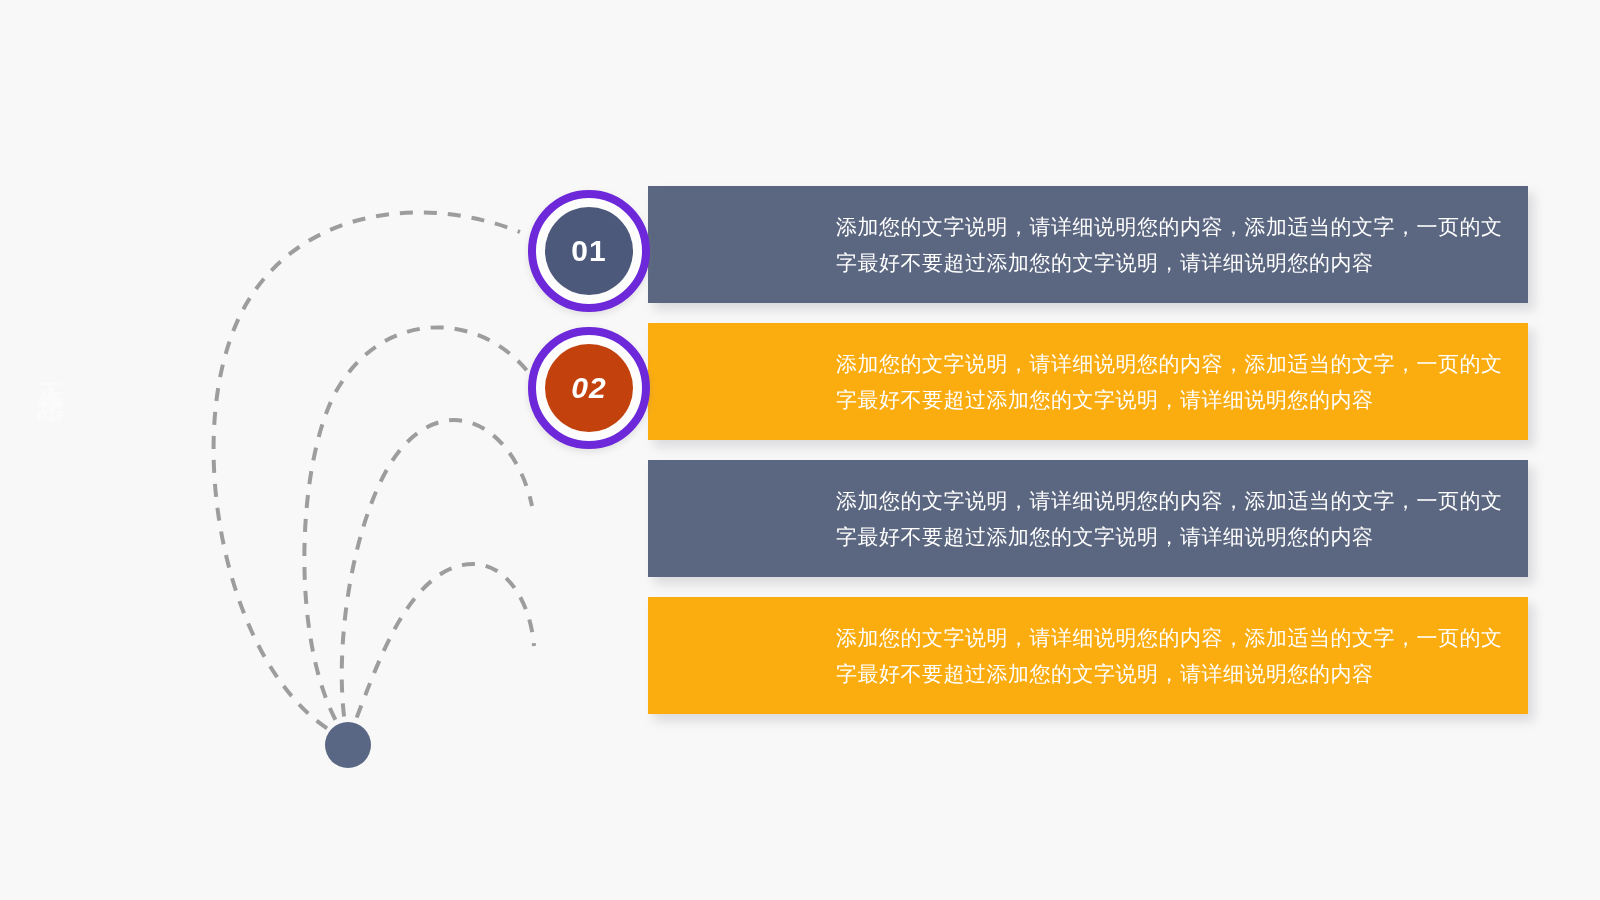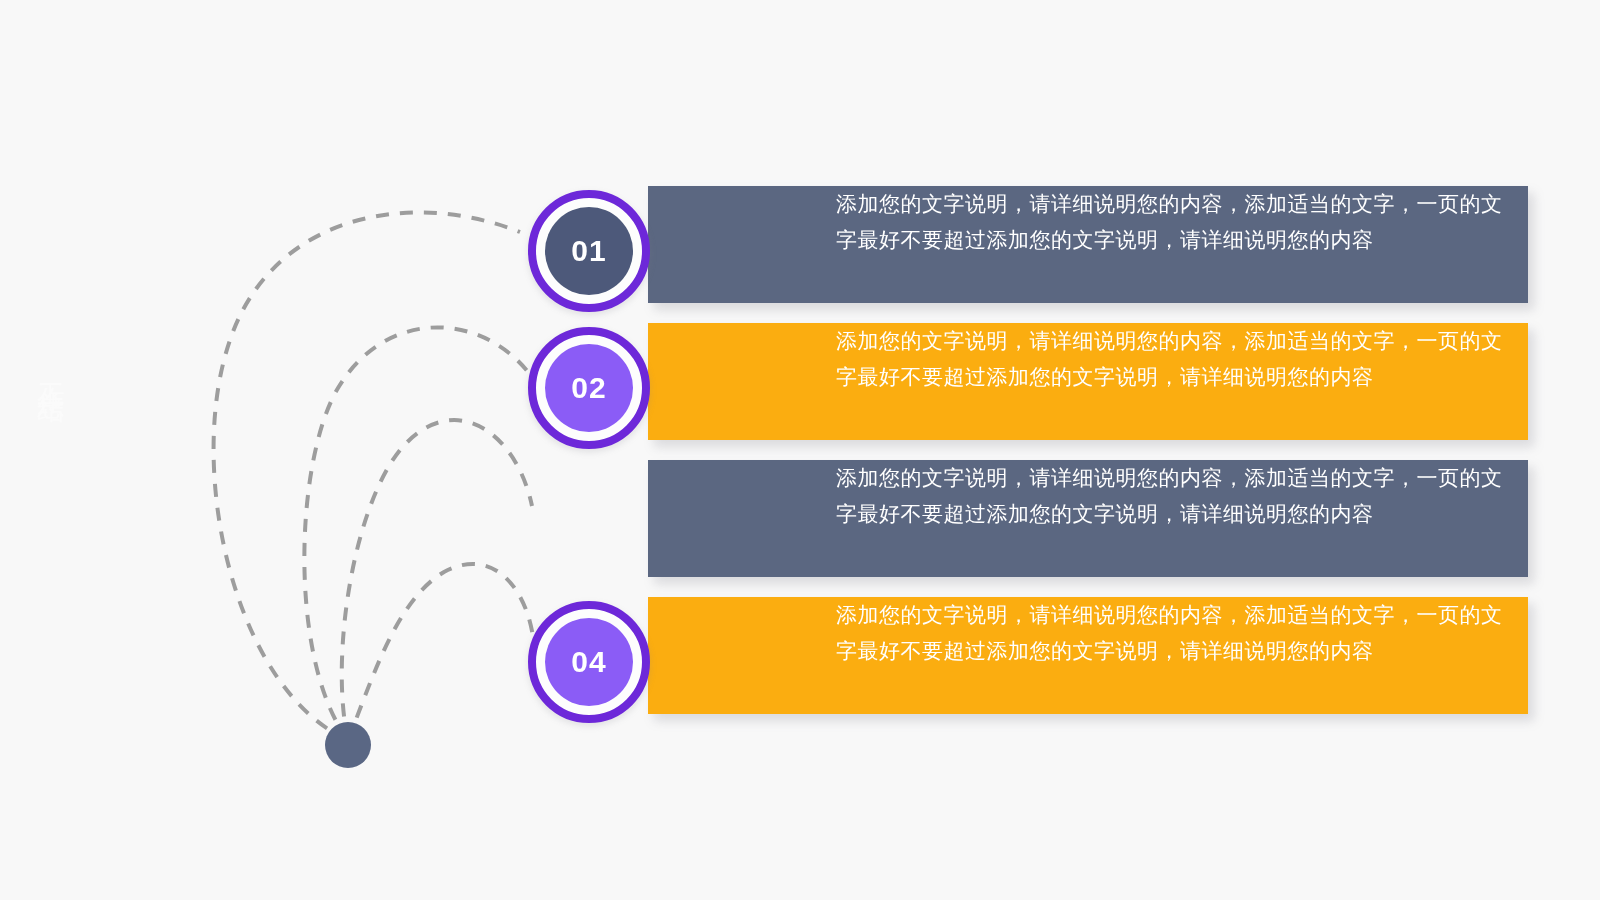--- a/index.html
+++ b/index.html
@@ -81,20 +81,21 @@
   .bar {
     position: absolute;
     left: 128px;
     top: 4px;
     width: 880px;
     height: 117px;
     box-sizing: border-box;
     padding: 0 34px 0 188px;
     display: flex;
     flex-direction: column;
+    justify-content: center;
     box-shadow: 6px 7px 10px rgba(120,120,130,0.22);
   }
   .bar.dark   { background: #5b6781; }
   .bar.orange { background: #fbad10; }
 
   .bar-line {
     color: #ffffff;
     font-size: 21px;
     line-height: 36px;
     letter-spacing: 0.5px;
@@ -121,21 +122,21 @@
   }
   .badge .disc {
     width: 88px;
     height: 88px;
     border-radius: 50%;
     display: flex;
     align-items: center;
     justify-content: center;
   }
   .badge.dark   .disc { background: #4d597a; }
-  .badge.orange .disc { background: #8b5cf6; }
+  .badge.orange .disc { background: #c2410c; font-style: italic; }
   .badge .num {
     color: #ffffff;
     font-size: 30px;
     font-weight: bold;
     letter-spacing: 1px;
     font-family: "Liberation Sans", "DejaVu Sans", sans-serif;
   }
 </style>
 </head>
 <body>
@@ -182,20 +183,15 @@
       <div class="bar-line">添加您的文字说明，请详细说明您的内容，添加适当的文字，一页的文</div>
       <div class="bar-line">字最好不要超过添加您的文字说明，请详细说明您的内容</div>
     </div>
   </div>
 
   <div class="row r4">
     <div class="bar orange">
       <div class="bar-line">添加您的文字说明，请详细说明您的内容，添加适当的文字，一页的文</div>
       <div class="bar-line">字最好不要超过添加您的文字说明，请详细说明您的内容</div>
     </div>
-    <div class="badge orange">
-      <div class="disc">
-        <span class="num">04</span>
-      </div>
-    </div>
   </div>
 
 </div>
 
 </body></html>

